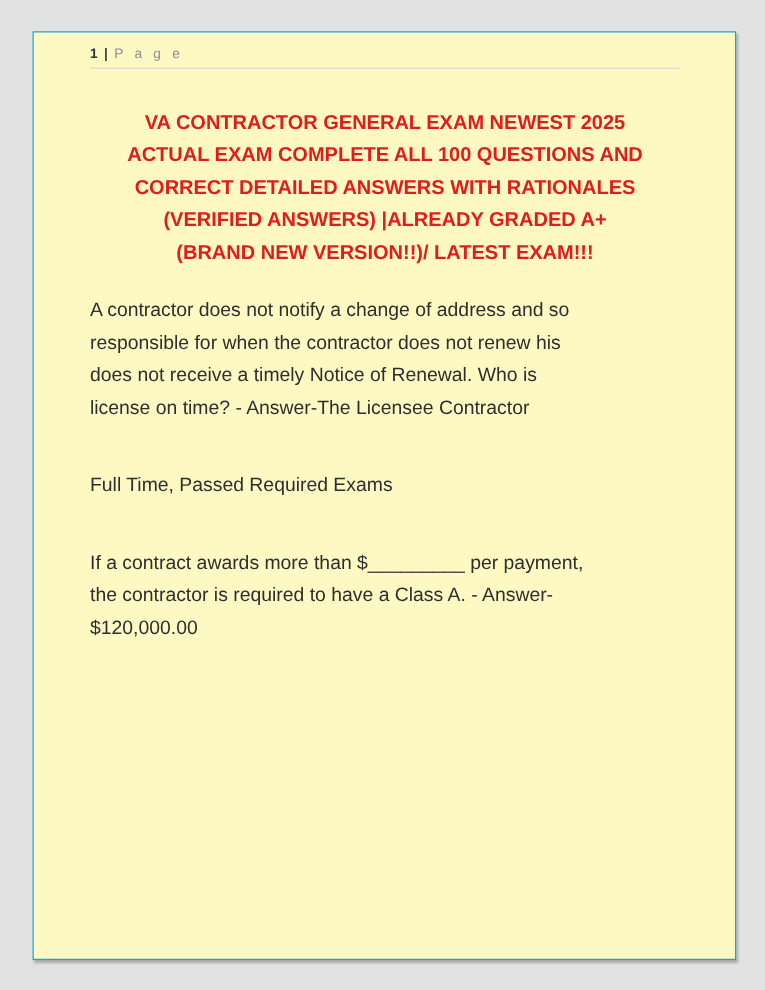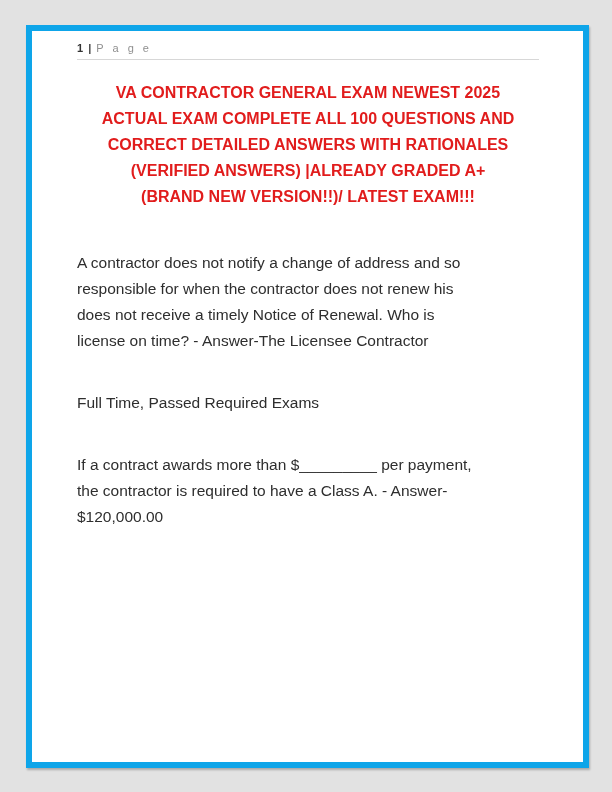--- a/index.html
+++ b/index.html
@@ -11,22 +11,22 @@
     background: #e2e2e2;
     font-family: "Liberation Sans", sans-serif;
     overflow: hidden;
   }
   .page {
     position: absolute;
     left: 26px;
     top: 25px;
     width: 563px;
     height: 743px;
-    background: #ffffff;
-    border: 6px solid #0ea5e9;
+    background: #fef9c3;
+    border: 1px solid #0ea5e9;
     box-shadow: 1px 2px 2px rgba(0,0,0,0.25);
   }
   .page-header {
     margin: 11px 44px 0 45px;
     padding-bottom: 5px;
     border-bottom: 1px solid #d7d7d7;
     font-size: 11px;
     line-height: 12px;
     color: #3d3d3d;
     white-space: nowrap;
@@ -41,31 +41,31 @@
     margin: 0 2px;
   }
   .page-label {
     color: #8f8f8f;
     letter-spacing: 3px;
   }
   .content {
     padding: 0 44px 0 45px;
   }
   .exam-title {
-    margin-top: 20px;
+    margin-top: 31px;
     text-align: center;
     font-weight: bold;
     font-size: 16px;
     line-height: 26px;
   }
   .title-line {
     white-space: nowrap;
   }
   .qa-list {
-    margin-top: 40px;
+    margin-top: 20px;
     font-size: 15.5px;
     line-height: 26px;
     color: #2e2e2e;
   }
   .qa-item {
     margin: 0 0 36px 0;
   }
   .qa-line {
     white-space: nowrap;
   }

